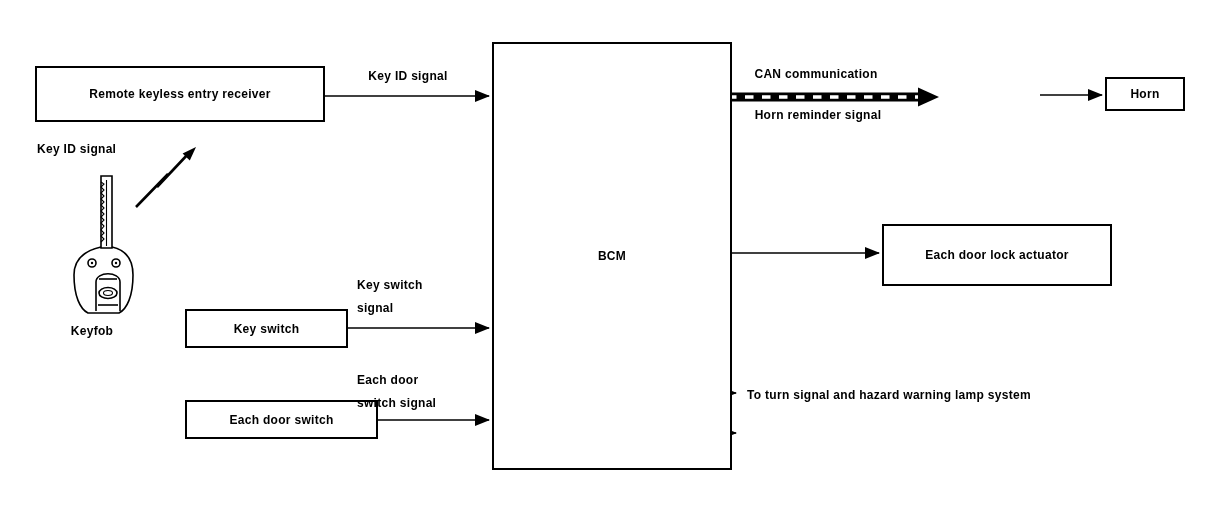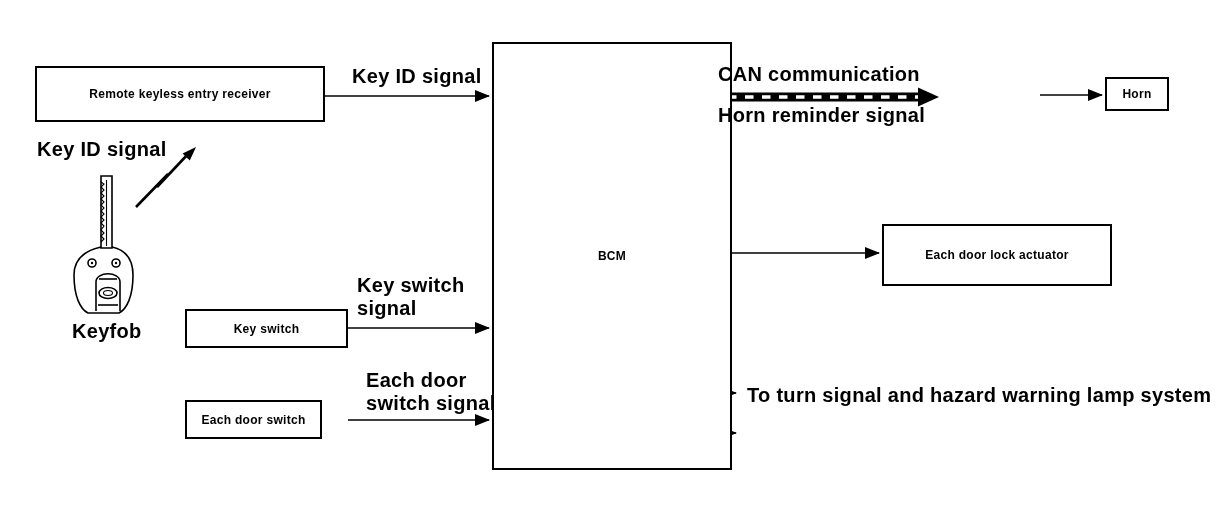--- a/index.html
+++ b/index.html
@@ -17,21 +17,21 @@
     box-sizing:border-box;
     border:2px solid #000;
     background:#fff;
     display:flex;align-items:center;justify-content:center;
     font-size:12px;font-weight:600;letter-spacing:.3px;
     text-align:center;
     z-index:2;
   }
   .lbl{
     position:absolute;
-    font-size:20px;font-weight:600;letter-spacing:.3px;
+    font-size:12px;font-weight:600;letter-spacing:.3px;
     line-height:23px;white-space:nowrap;
     z-index:2;
   }
   .lbl.center{text-align:center;}
 </style>
 </head>
 <body>
 
 <div class="canvas">
 
@@ -104,49 +104,49 @@
   </svg>
 
   <div class="box" style="left:35px;top:66px;width:290px;height:56px">
     <span>Remote keyless entry receiver</span>
   </div>
 
   <div class="box" style="left:185px;top:309px;width:163px;height:39px">
     <span>Key switch</span>
   </div>
 
-  <div class="box" style="left:185px;top:400px;width:137px;height:39px">
+  <div class="box" style="left:185px;top:400px;width:193px;height:39px">
     <span>Each door switch</span>
   </div>
 
   <div class="box" style="left:492px;top:42px;width:240px;height:428px">
     <span>BCM</span>
   </div>
 
 
-  <div class="box" style="left:1105px;top:77px;width:64px;height:34px">
+  <div class="box" style="left:1105px;top:77px;width:80px;height:34px">
     <span>Horn</span>
   </div>
 
   <div class="box" style="left:882px;top:224px;width:230px;height:62px">
     <span>Each door lock actuator</span>
   </div>
 
   <div class="lbl" style="left:37px;top:138px">Key ID signal</div>
 
   <div class="lbl center" style="left:352px;top:65px;width:112px">Key ID signal</div>
 
-  <div class="lbl center" style="left:72px;top:320px;width:64px">Keyfob</div>
+  <div class="lbl center" style="left:60px;top:320px;width:64px">Keyfob</div>
 
   <div class="lbl" style="left:357px;top:274px">
     <div>Key switch</div>
     <div>signal</div>
   </div>
 
-  <div class="lbl" style="left:366px;top:369px">
+  <div class="lbl" style="left:357px;top:369px">
     <div>Each door</div>
     <div>switch signal</div>
   </div>
 
   <div class="lbl center" style="left:718px;top:63px;width:196px">CAN communication</div>
 
   <div class="lbl center" style="left:718px;top:104px;width:200px">Horn reminder signal</div>
 
   <div class="lbl" style="left:747px;top:384px">To turn signal and hazard warning lamp system</div>
 

